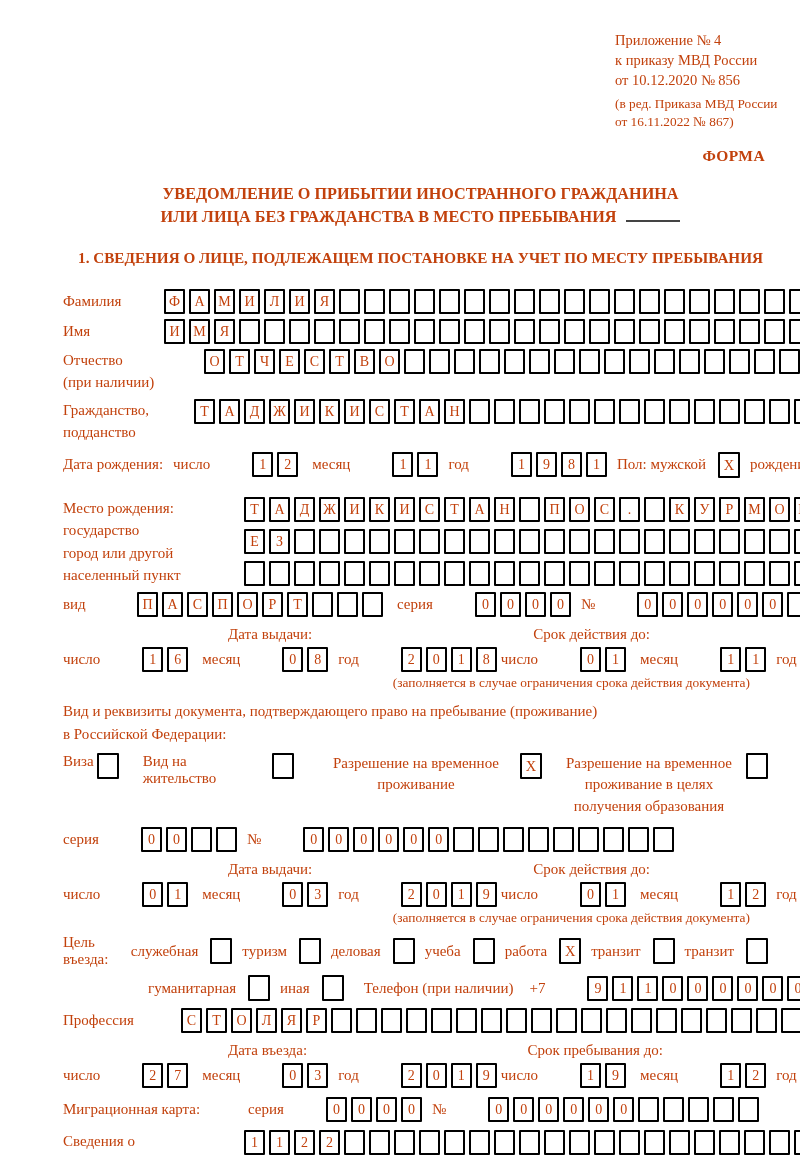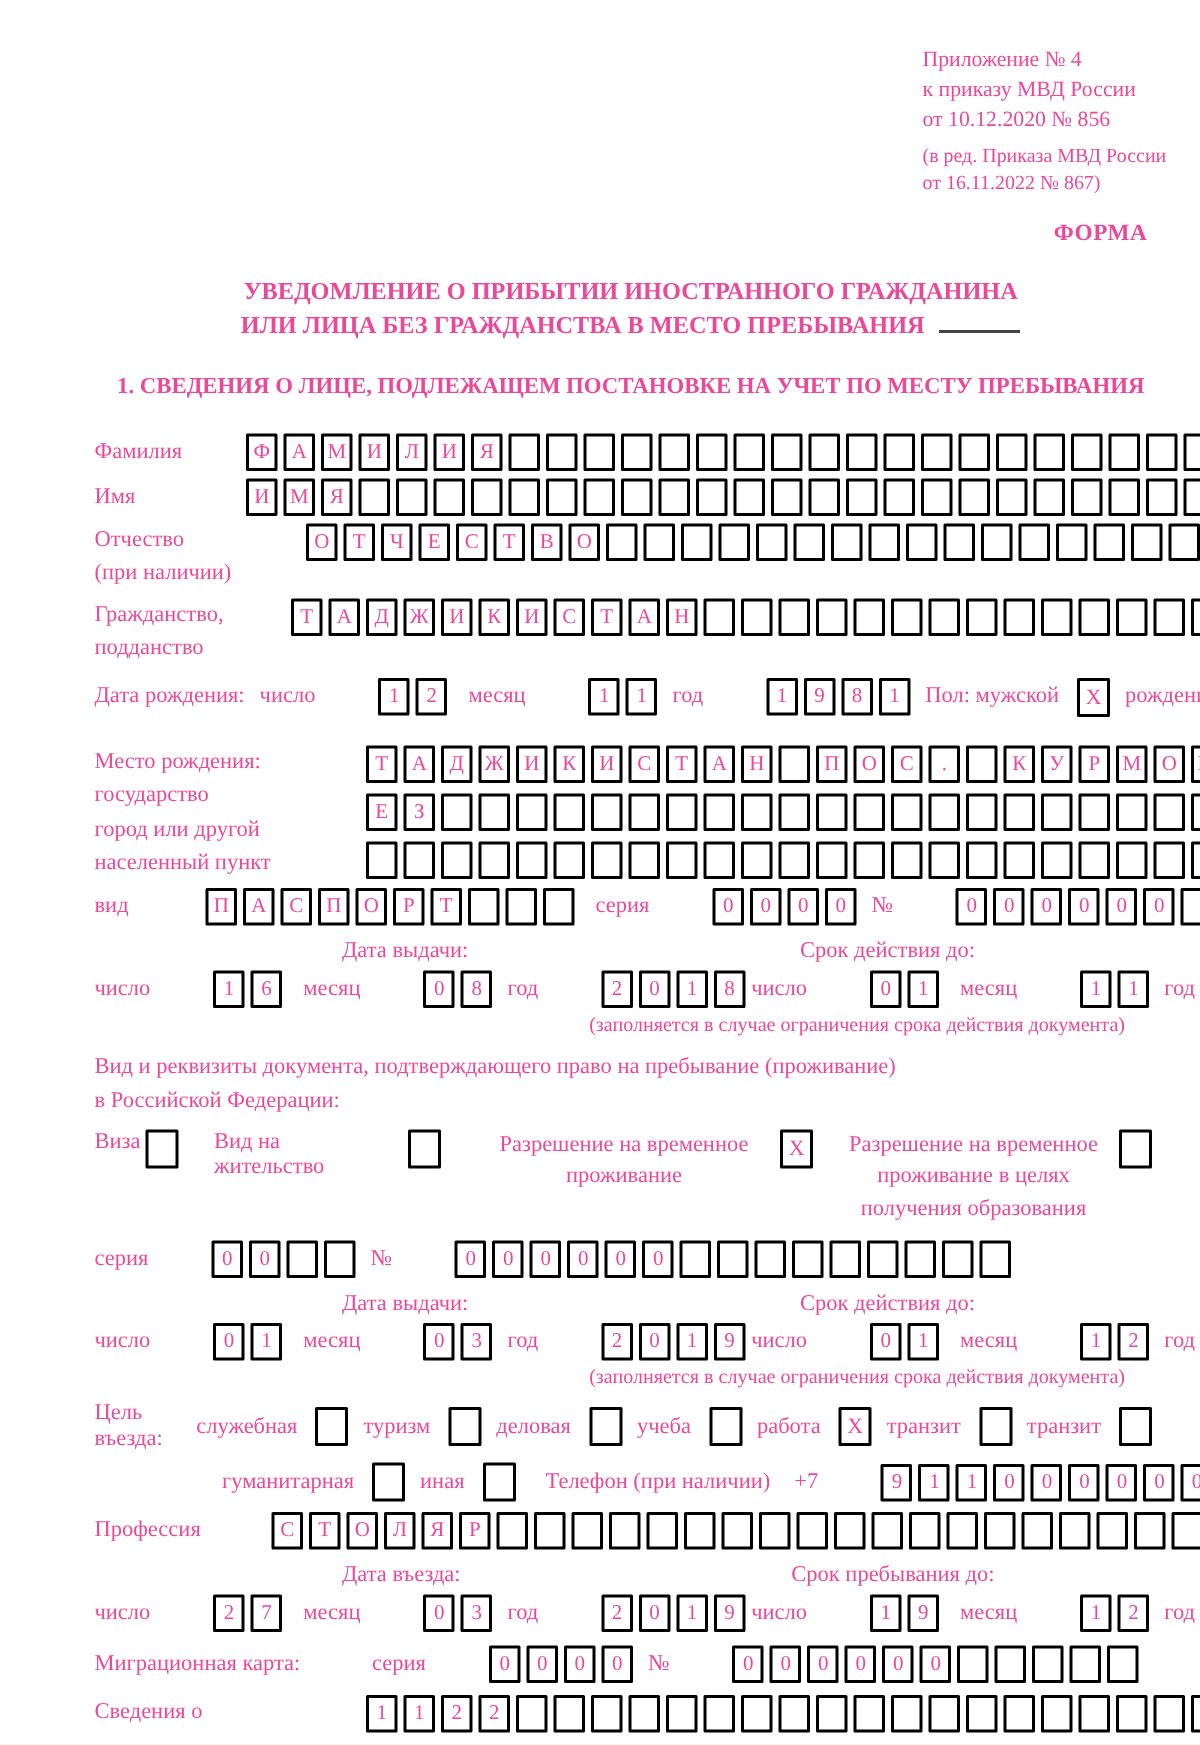--- a/index.html
+++ b/index.html
@@ -1,18 +1,18 @@
 <!DOCTYPE html>
 <html><head>
 <meta charset="utf-8">
 <style>
   html,body { margin:0; padding:0; background:#f2f2f2; }
   .page {
     width:800px; height:1163px; background:#ffffff; margin:0 auto;
-    font-family:"Liberation Serif", serif; color:#ec4899;
+    font-family:"Liberation Serif", serif; color:#c2410c;
     position:relative; padding:30px 22px 0 63px; box-sizing:border-box;
     overflow:hidden;
   }
   
   .annex { margin-left:552px; font-size:14.5px; line-height:1.38; white-space:nowrap; }
   .annex .edit { font-size:13.3px; }
   .annex .edit.first { margin-top:5px; }
   .forma { text-align:right; padding-right:13px; font-weight:bold; font-size:15.5px; margin-top:15px; letter-spacing:0.4px; }
 
   .title { text-align:center; font-weight:bold; font-size:16.2px; margin-top:18px; line-height:1.42; }

